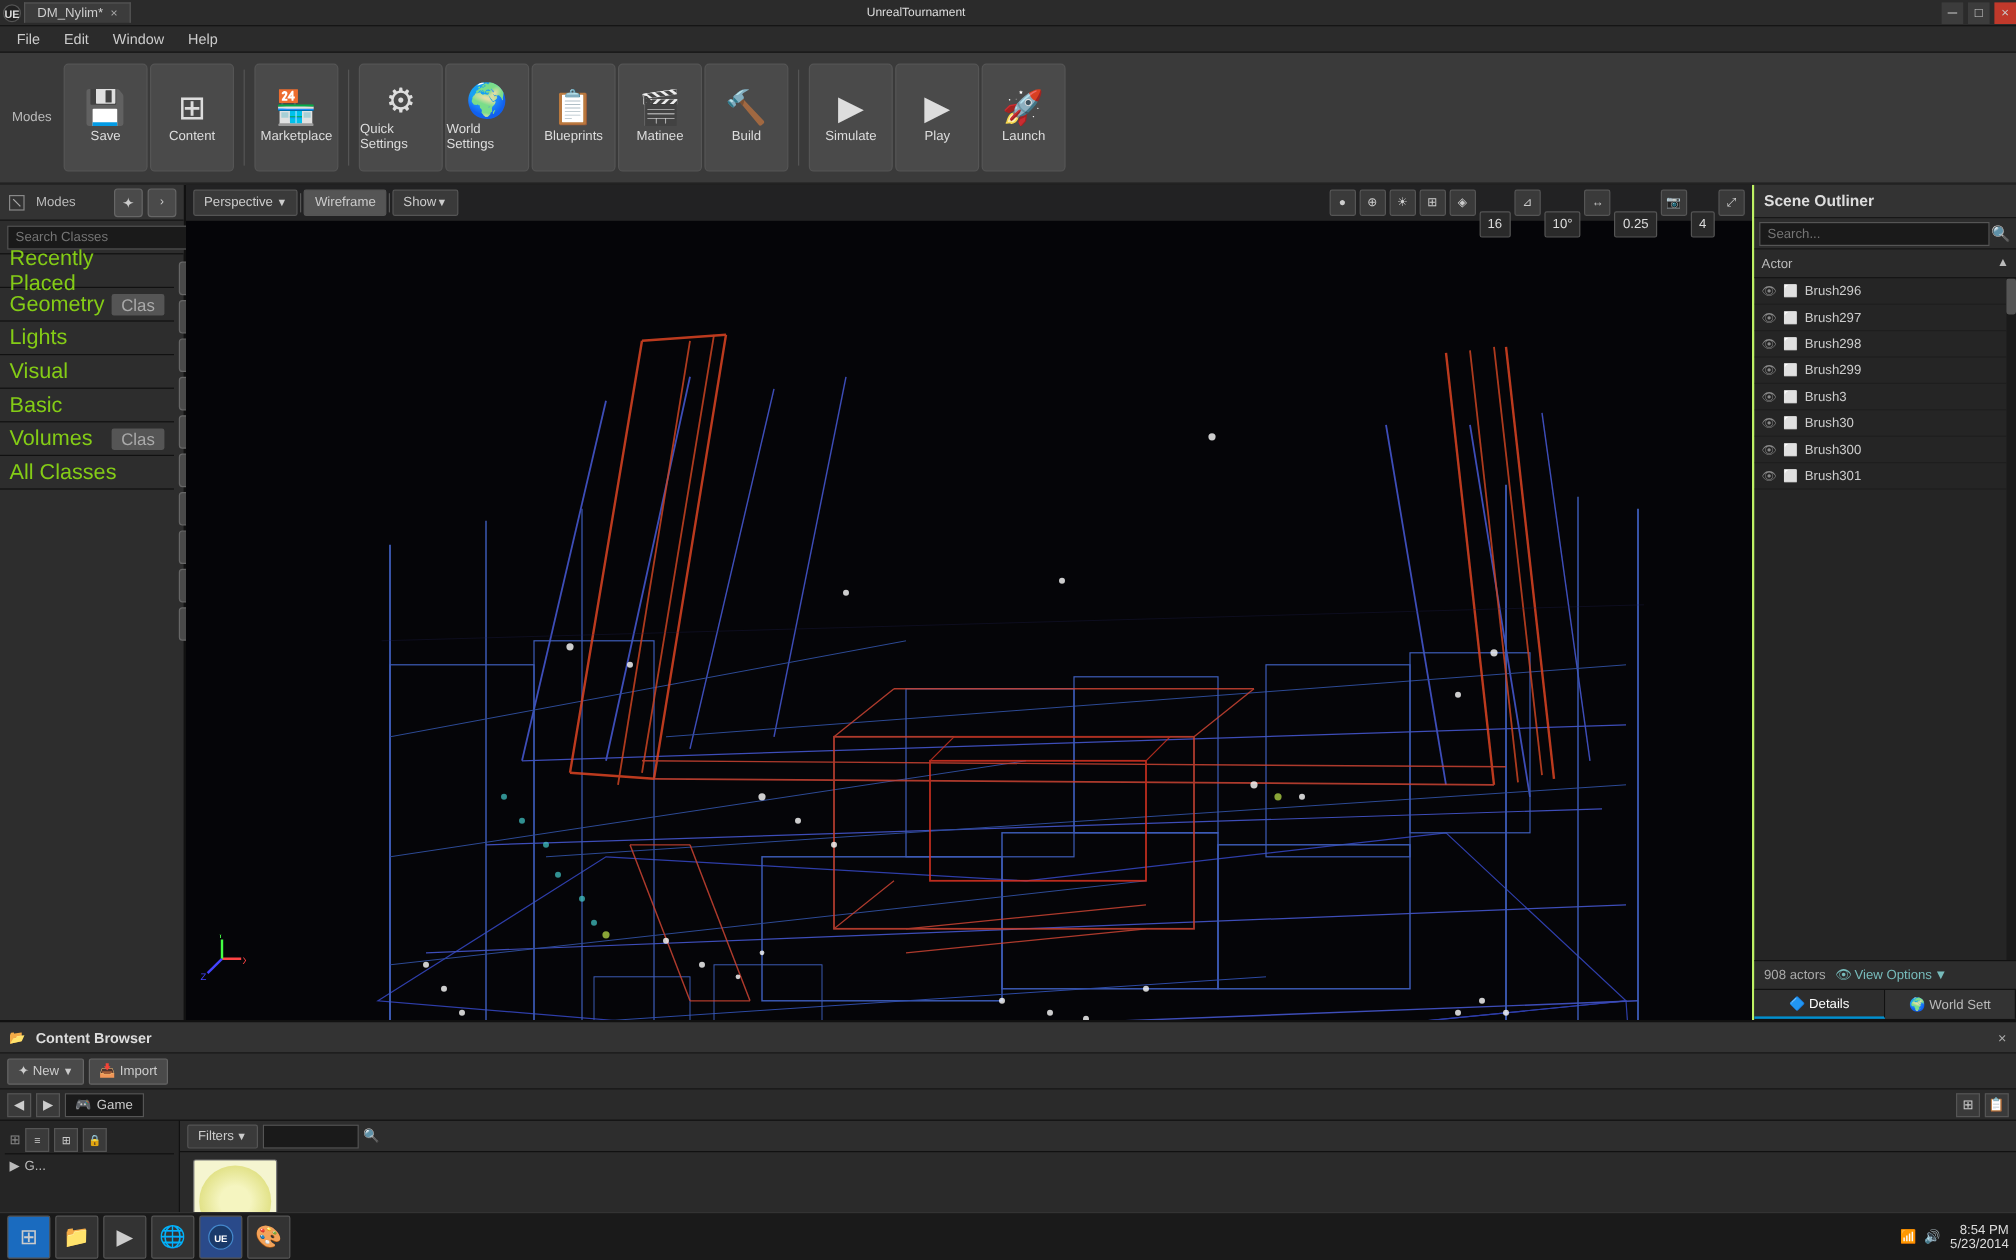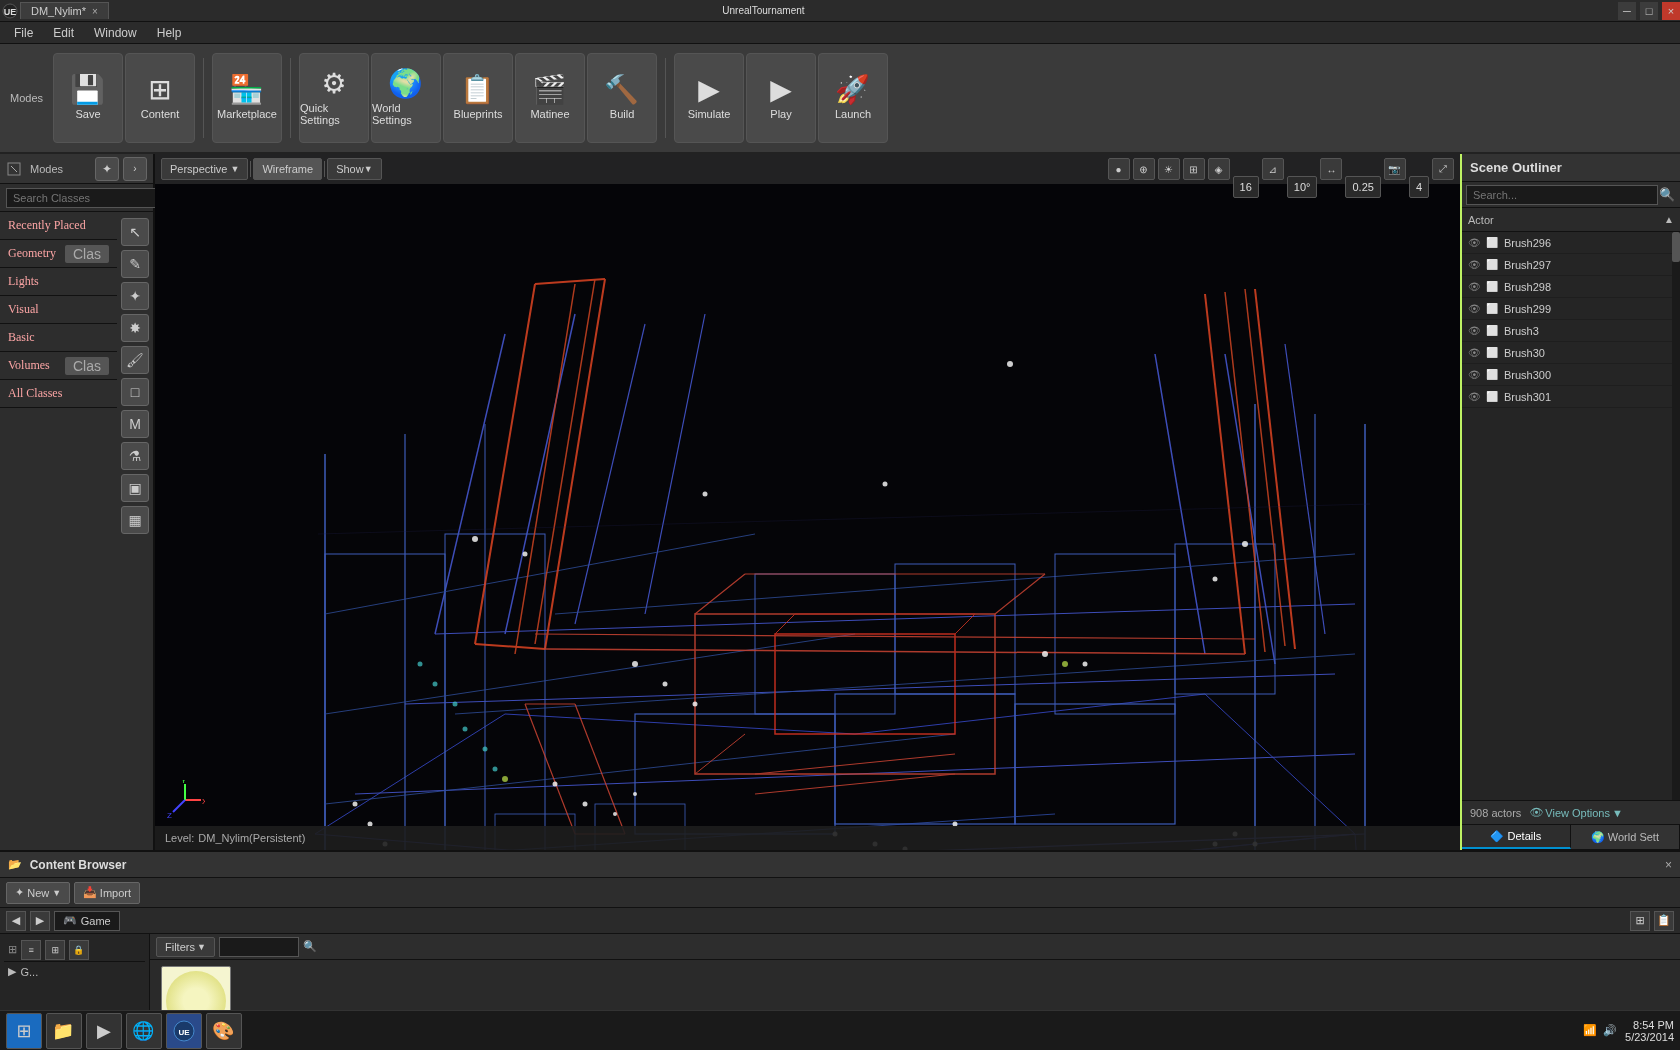--- a/index.html
+++ b/index.html
@@ -62,21 +62,21 @@
     #search-classes-input {
       flex: 1; background: #1a1a1a; border: 1px solid #555; color: #ccc;
       padding: 2px 6px; font-size: 11px; height: 20px; outline: none;
     }
     .search-icon-btn { color: #aaa; cursor: pointer; font-size: 13px; }
 
     .panel-section {
       display: flex; align-items: center; padding: 4px 8px; height: 28px;
       border-bottom: 1px solid #111; cursor: pointer; gap: 6px;
     }
-    .panel-section-label { font-size: 12px; color: #fca5a5; flex: 1; font-family: Liberation Serif, serif; }
+    .panel-section-label { font-size: 18px; color: #84cc16; flex: 1; }
     .panel-section-badge {
       font-size: 14px; background: #555; color: #aaa; padding: 1px 8px; border-radius: 2px;
     }
 
     #left-tool-icons {
       display: flex; flex-direction: column; align-items: flex-end; padding: 6px 4px; gap: 4px;
     }
     .tool-icon {
       width: 28px; height: 28px; background: #4a4a4a; border: 1px solid #666;
       border-radius: 3px; display: flex; align-items: center; justify-content: center;
@@ -580,24 +580,20 @@
         <svg width="40" height="40">
           <line x1="20" y1="20" x2="36" y2="20" stroke="#ff4444" stroke-width="2"></line>
           <text x="37" y="24" fill="#ff4444" font-size="8">X</text>
           <line x1="20" y1="20" x2="20" y2="4" stroke="#44ff44" stroke-width="2"></line>
           <text x="16" y="3" fill="#44ff44" font-size="8">Y</text>
           <line x1="20" y1="20" x2="8" y2="32" stroke="#4444ff" stroke-width="2"></line>
           <text x="2" y="38" fill="#4444ff" font-size="8">Z</text>
         </svg>
       </div>
 
-      <div id="viewport-status">
-        <span>Level:</span>
-        <span style="margin-left:4px;">DM_Nylim(Persistent)</span>
-      </div>
     </div>
 
     <div id="right-panel">
       <div id="scene-outliner-header">
         <span>Scene Outliner</span>
       </div>
       <div id="scene-search-bar">
         <input id="scene-search-input" type="text" style="flex: 1 1 0%; background: rgb(26, 26, 26); border: 1px solid rgb(85, 85, 85); color: rgb(204, 204, 204); padding: 2px 6px; font-size: 11px; height: 20px; outline: none;" placeholder="Search...">
         <span style="cursor:pointer;color:#aaa;font-size:13px;">🔍</span>
       </div>

